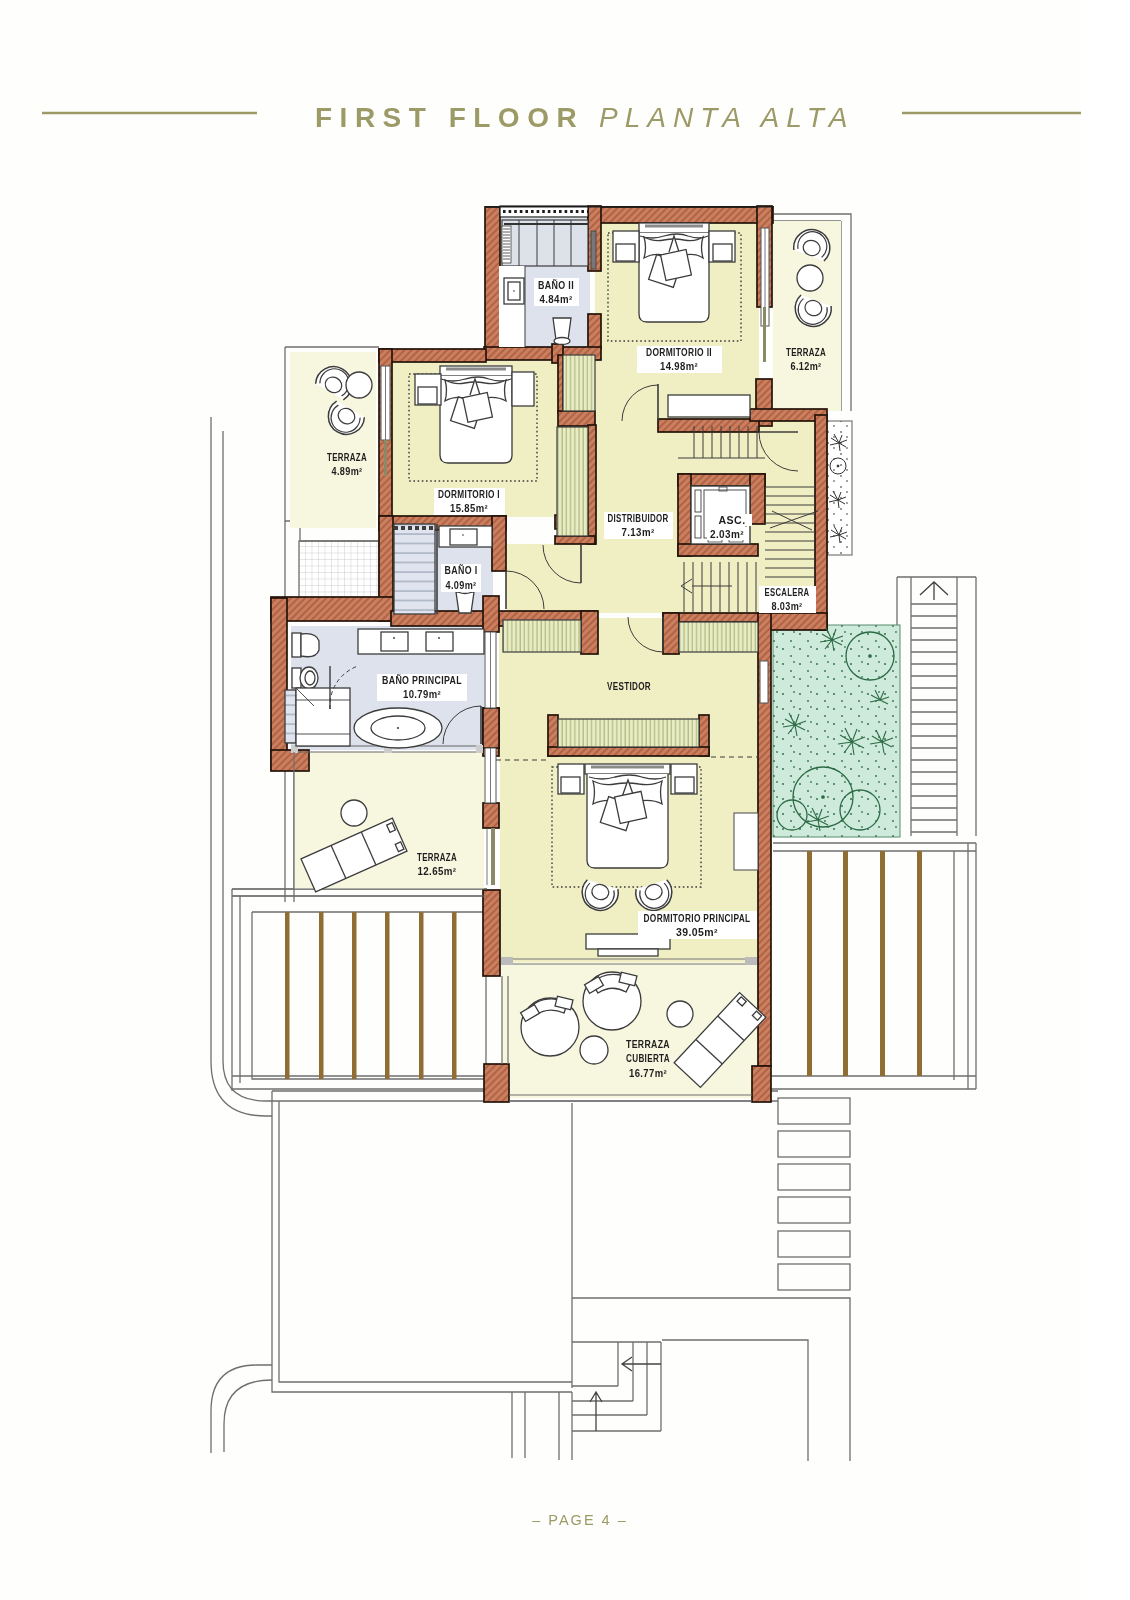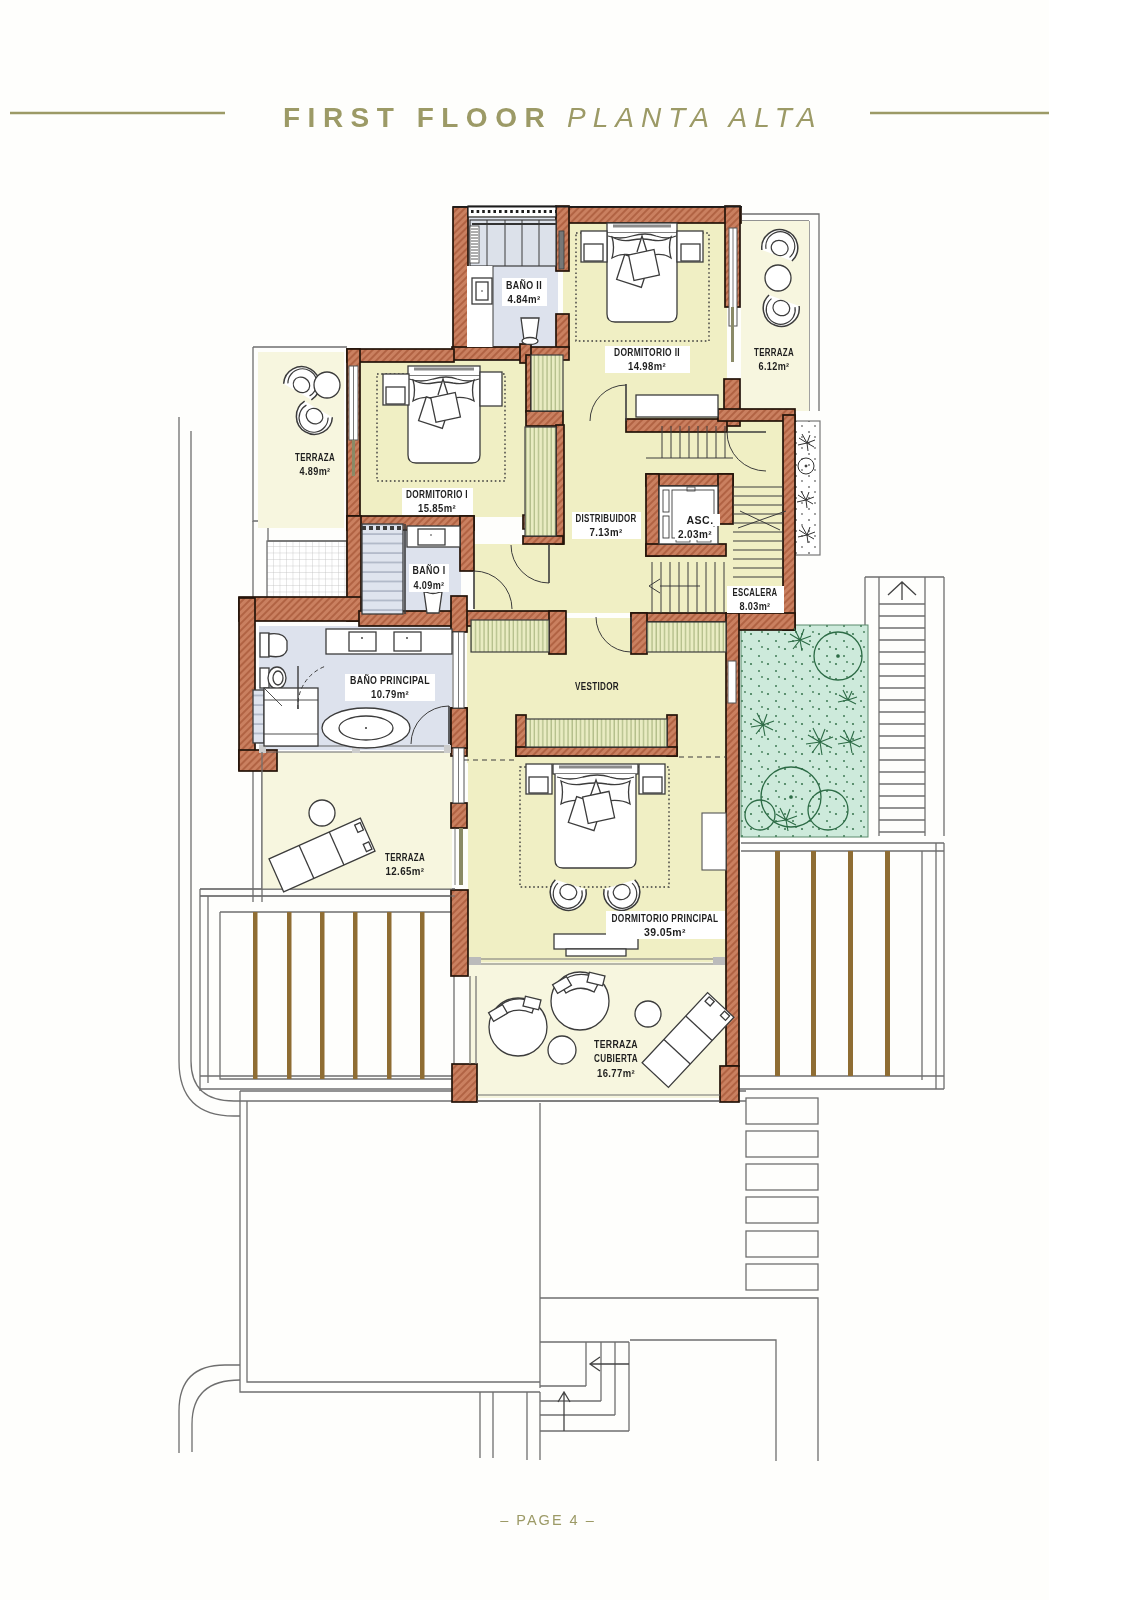--- a/index.html
+++ b/index.html
@@ -1,16 +1,16 @@
 <!DOCTYPE html>
 <html><head>
 <meta charset="utf-8">
 <style>
 html,body{margin:0;padding:0;background:#ffffff;}
-#page{position:relative;width:1049px;height:1600px;background:#fefefc;font-family:"Liberation Sans",sans-serif;overflow:hidden;}
+#page{position:relative;width:1049px;height:1600px;background:#fefefc;font-family:"Liberation Sans",sans-serif;overflow:hidden;padding-left:32px;}
 text{font-family:"Liberation Sans",sans-serif;}
 </style>
 </head>
 <body>
 <div id="page">
 <svg width="1130" height="1600" viewBox="0 0 1130 1600">
 <defs>
 <pattern id="hatch" patternUnits="userSpaceOnUse" width="5" height="5" patternTransform="rotate(45)">
   <rect width="5" height="5" fill="#ca8060"></rect>
   <line x1="1" y1="0" x2="1" y2="5" stroke="#ab5c3c" stroke-width="1.6"></line>

